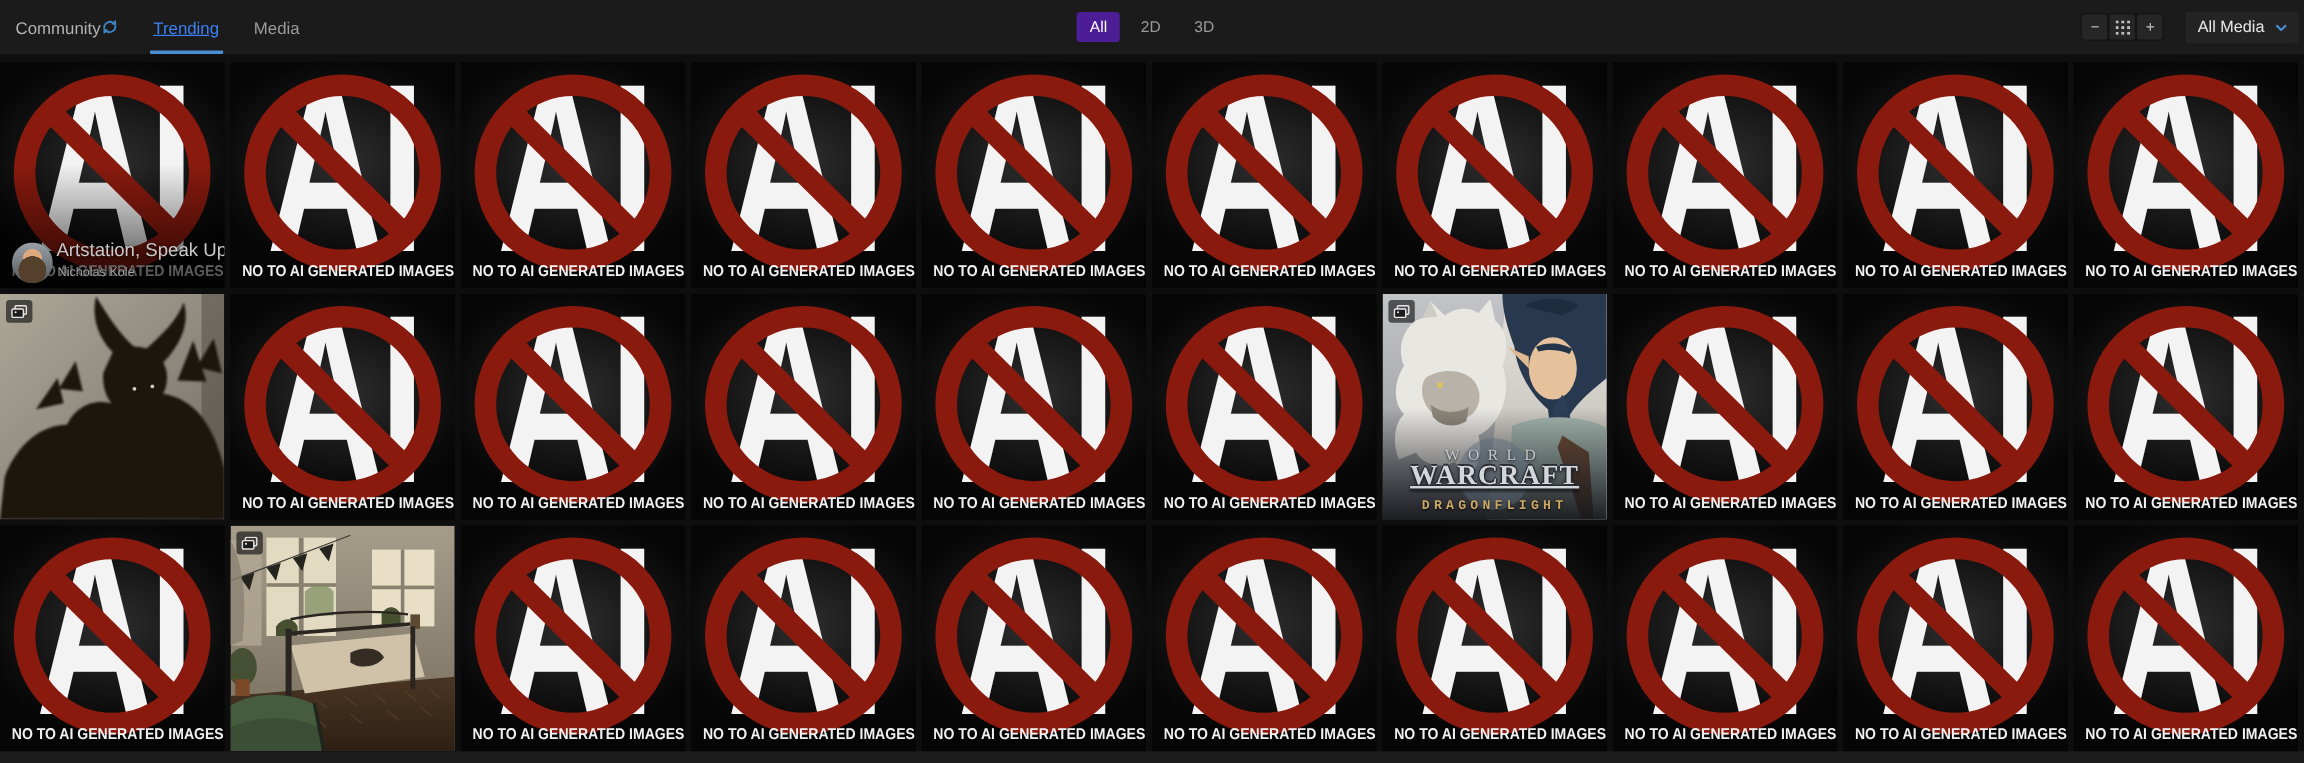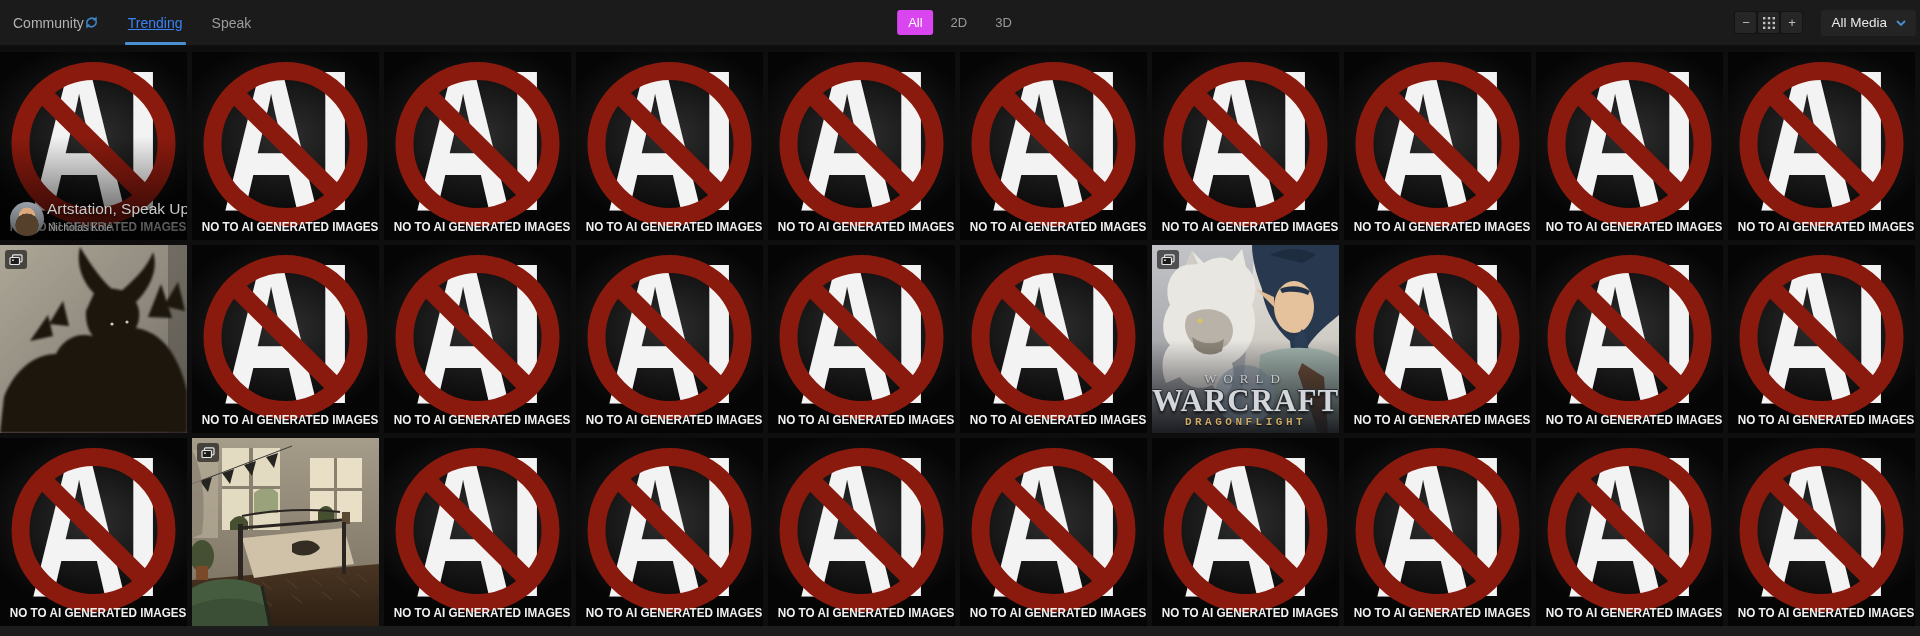--- a/index.html
+++ b/index.html
@@ -12,21 +12,21 @@
   .tab{position:relative;height:100%;display:flex;align-items:center;gap:0;
     font-size:14px;color:#b3b3b3;margin-right:29px;cursor:pointer;}
   .tab.dim{color:#9c9c9c;}
   .tab.active{color:#3b82f6;text-decoration:underline;}
   .tab .underline{position:absolute;left:-3px;right:-3px;bottom:0;height:3px;background:#4a8fd2;border-radius:1px;}
   .refresh-svg{width:15px;height:15px;display:block;}
 
   .filters{position:absolute;left:50%;top:0;height:100%;transform:translateX(-50%);
     display:flex;align-items:center;gap:6px;}
   .filter{font-size:13px;color:#9a9a9a;padding:5px 11px;border-radius:3px;cursor:pointer;}
-  .filter.selected{background:#d946ef;color:#ffffff;}
+  .filter.selected{background:#4c1d95;color:#ffffff;}
 
   .right-controls{position:absolute;right:4px;top:0;height:100%;display:flex;align-items:center;gap:18px;}
   .seg-group{display:flex;gap:2px;background:#141414;padding:1px;border-radius:3px;}
   .seg-btn{width:21px;height:21px;background:#262627;color:#c0c0c0;display:flex;align-items:center;
     justify-content:center;font-size:13px;border-radius:2px;cursor:pointer;line-height:1;}
   .dots-svg{width:12px;height:12px;display:block;}
   .media-btn{display:flex;align-items:center;gap:9px;background:#242425;border-radius:3px;
     height:26px;padding:0 10px;font-size:13.5px;color:#e8e8e8;cursor:pointer;}
   .chev-svg{width:10px;height:6px;display:block;}
 
@@ -62,22 +62,22 @@
     background:rgba(12,12,12,.62);display:flex;align-items:center;justify-content:center;z-index:5;}
   .multi svg{width:14px;height:12px;display:block;}
 
   
   .art-svg{position:absolute;inset:0;width:100%;height:100%;display:block;}
 
   
   .wow-world{position:absolute;left:0;right:0;top:126px;text-align:center;font-family:"Liberation Serif",serif;
     font-size:13px;letter-spacing:7px;color:#c6c9cd;text-shadow:0 1px 2px #14161a;}
   .wow-warcraft{position:absolute;left:0;right:0;top:138px;text-align:center;font-family:"Liberation Serif",serif;
-    font-weight:700;font-size:31px;letter-spacing:1px;color:#d3d6da;
-    text-shadow:0 1px 0 #2a2e33,0 -1px 0 #2a2e33,1px 0 0 #2a2e33,-1px 0 0 #2a2e33,0 2px 3px #000;}
+    font-weight:700;font-size:23px;letter-spacing:1px;color:#d3d6da;
+    text-shadow:0 1px 0 #2a2e33,0 -1px 0 #2a2e33,1px 0 0 #2a2e33,-1px 0 0 #2a2e33,0 2px 3px #000;text-decoration:underline;}
   .wow-df{position:absolute;left:0;right:0;top:171px;text-align:center;font-family:Liberation Mono, monospace;
     font-size:11px;font-weight:700;letter-spacing:3.5px;color:#cda968;text-shadow:0 1px 2px #000;}
 
   .bottom-strip{height:14px;background:#1d1d1e;}
 </style>
 </head>
 <body>
 
 <div class="header">
   <div class="tabs">
@@ -88,21 +88,21 @@
         <polygon points="13.4,1.6 13.7,6.4 9.2,5.6" fill="#3f86c6"></polygon>
         <path d="M12.8 6.4 A5.1 5.1 0 0 1 3.9 10.7" fill="none" stroke="#3f86c6" stroke-width="1.7"></path>
         <polygon points="2.6,14.4 2.3,9.6 6.8,10.4" fill="#3f86c6"></polygon>
       </svg>
     </div>
     <div class="tab active">
       <span>Trending</span>
       <span class="underline"></span>
     </div>
     <div class="tab dim">
-      <span>Speak</span>
+      <span>Media</span>
     </div>
   </div>
 
   <div class="filters">
     <div class="filter selected">All</div>
     <div class="filter">2D</div>
     <div class="filter">3D</div>
   </div>
 
   <div class="right-controls">

